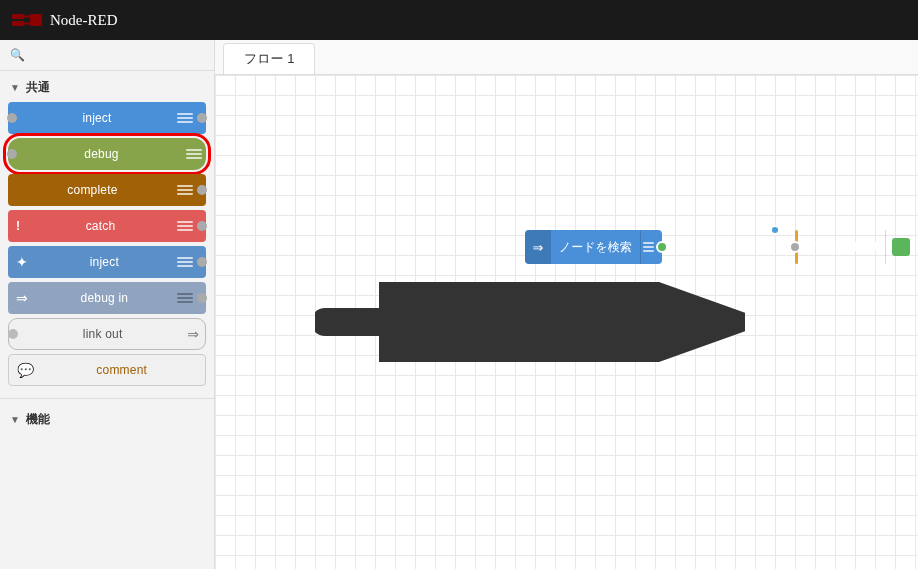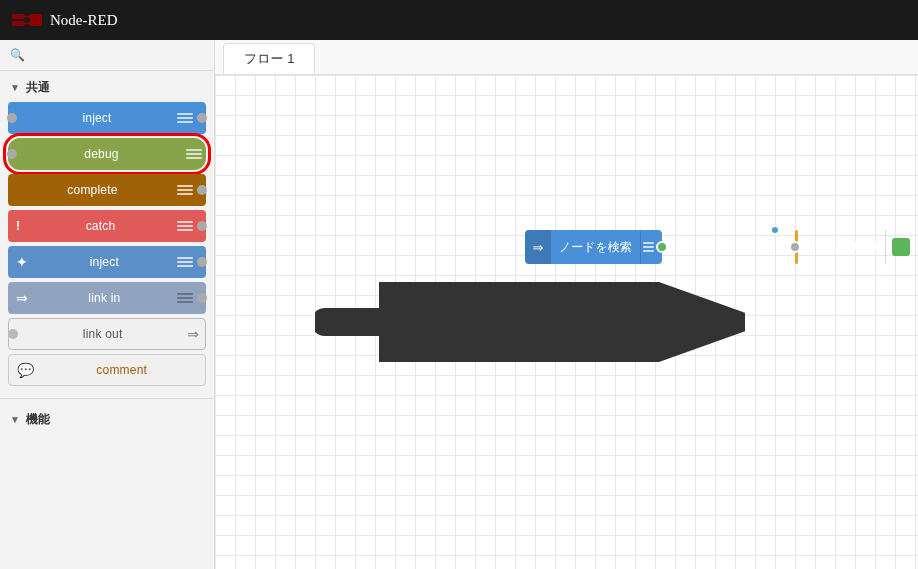--- a/index.html
+++ b/index.html
@@ -381,30 +381,30 @@
         <div class="node-menu-icon">
           <span></span>
             <span></span>
             <span></span>
         </div>
         <div class="port-right"></div>
       </div>
 
       <div class="node-item" style="background:#90a4c0;border-radius:4px">
         <span style="color:#fff;font-size:14px;margin-left:8px;margin-right:4px">⇒</span>
-        <span class="node-label">link in</span>
+        <span class="node-label">debug in</span>
         <div class="node-menu-icon">
           <span style="background:rgba(0,0,0,0.3)"></span>
             <span style="background:rgba(0,0,0,0.3)"></span>
             <span style="background:rgba(0,0,0,0.3)"></span>
         </div>
         <div class="port-right"></div>
       </div>
 
-      <div class="node-item node-linkout-item" style="border-radius:4px">
+      <div class="node-item node-linkout-item" style="border-radius:9px">
         <div class="port-left" style="background:#bbb"></div>
         <span class="node-label" style="color:#555;">link out</span>
         <span style="color:#888;font-size:14px;margin-right:6px">⇒</span>
       </div>
 
       <div class="node-item node-comment">
         <span style="color:#888;font-size:14px;margin-left:8px;margin-right:4px">💬</span>
         <span class="node-label">comment</span>
       </div>
 

